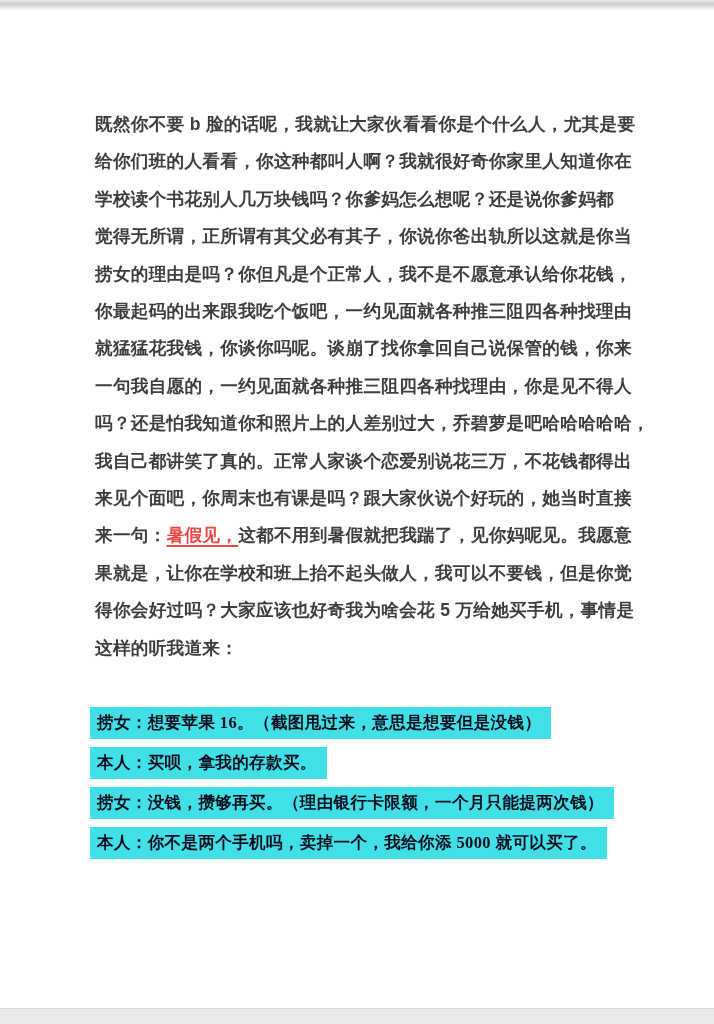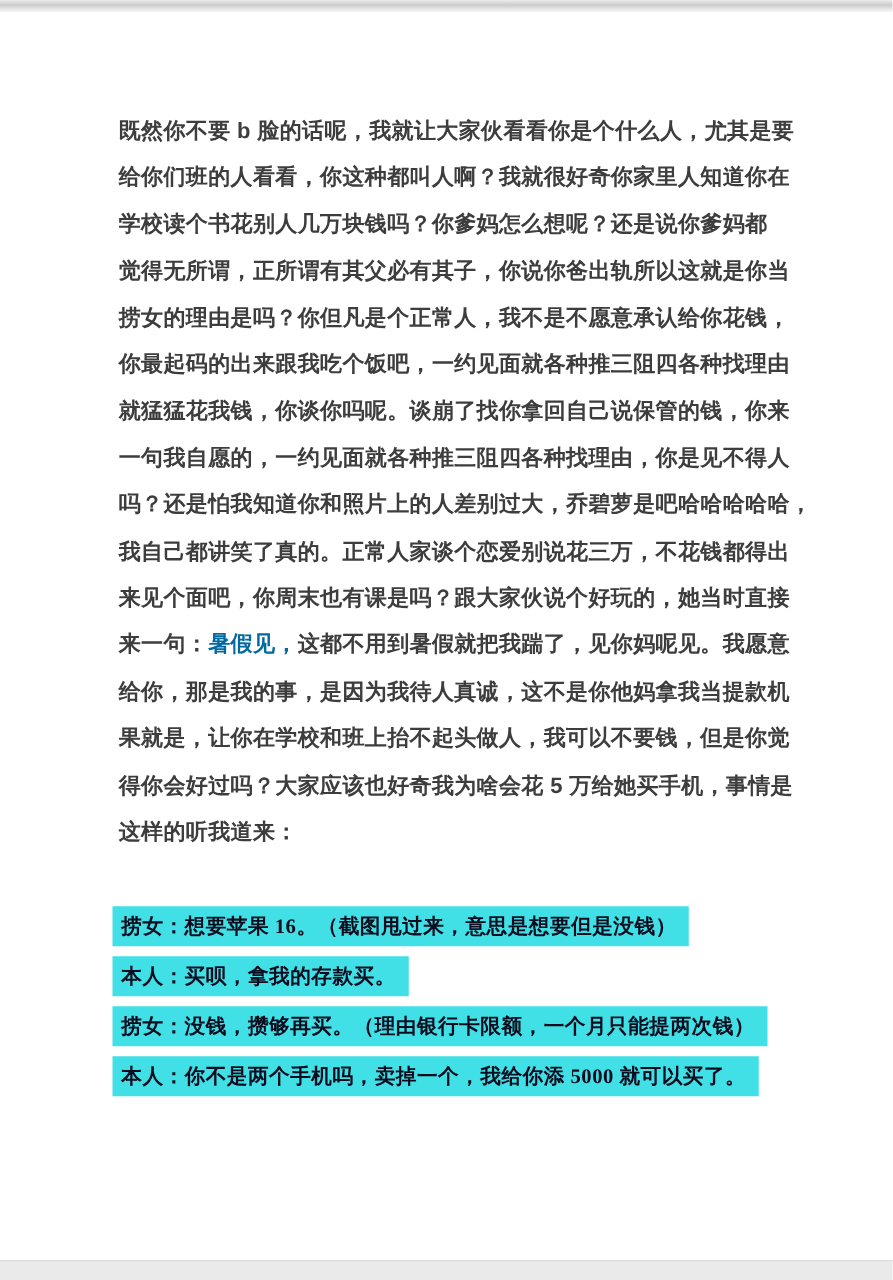--- a/index.html
+++ b/index.html
@@ -13,34 +13,35 @@
   .top-strip {
     position: absolute; top: 0; left: 0; right: 0; height: 10px;
     background: linear-gradient(180deg, #ececec 0%, #cccccc 40%, #e3e3e3 70%, #fafafa 100%);
   }
   .bottom-strip {
     position: absolute; bottom: 0; left: 0; right: 0; height: 15px;
     background: #eaeaea;
     border-top: 1px solid #d9d9d9;
   }
   .content {
-    position: absolute; left: 95px; top: 86px; width: 560px;
+    position: absolute; left: 95px; top: 106px; width: 560px;
   }
   .essay-line {
     margin: 0;
     font-size: 17.6px;
     font-weight: 600;
     color: #3d3d3d;
     line-height: 37.4px;
     letter-spacing: 0.3px;
     white-space: nowrap;
   }
   .red-phrase {
-    color: #0369a1;
+    color: #ef4444;
     font-weight: 700;
+    text-decoration: underline;
     text-decoration-thickness: 2px;
     text-underline-offset: 4px;
   }
   .dialogue {
     margin-top: 40px;
   }
   .dialogue-line {
     display: table;
     background: #40e0e6;
     color: #0c0c1e;
@@ -69,21 +70,20 @@
     <p class="essay-line">捞女的理由是吗？你但凡是个正常人，我不是不愿意承认给你花钱，</p>
     <p class="essay-line">你最起码的出来跟我吃个饭吧，一约见面就各种推三阻四各种找理由</p>
     <p class="essay-line">就猛猛花我钱，你谈你吗呢。谈崩了找你拿回自己说保管的钱，你来</p>
     <p class="essay-line">一句我自愿的，一约见面就各种推三阻四各种找理由，你是见不得人</p>
     <p class="essay-line">吗？还是怕我知道你和照片上的人差别过大，乔碧萝是吧哈哈哈哈哈，</p>
     <p class="essay-line">我自己都讲笑了真的。正常人家谈个恋爱别说花三万，不花钱都得出</p>
     <p class="essay-line">来见个面吧，你周末也有课是吗？跟大家伙说个好玩的，她当时直接</p>
     <p class="essay-line">
       <span>来一句：</span><span class="red-phrase">暑假见，</span><span>这都不用到暑假就把我踹了，见你妈呢见。我愿意</span>
     </p>
-    <p class="essay-line">给你，那是我的事，是因为我待人真诚，这不是你他妈拿我当提款机</p>
     <p class="essay-line">果就是，让你在学校和班上抬不起头做人，我可以不要钱，但是你觉</p>
     <p class="essay-line">得你会好过吗？大家应该也好奇我为啥会花 5 万给她买手机，事情是</p>
     <p class="essay-line">这样的听我道来：</p>
   </div>
 
   <div class="dialogue">
     <div class="dialogue-line">捞女：想要苹果 16。（截图甩过来，意思是想要但是没钱）</div>
     <div class="dialogue-line">本人：买呗，拿我的存款买。</div>
     <div class="dialogue-line">捞女：没钱，攒够再买。（理由银行卡限额，一个月只能提两次钱）</div>
     <div class="dialogue-line">本人：你不是两个手机吗，卖掉一个，我给你添 5000 就可以买了。</div>

